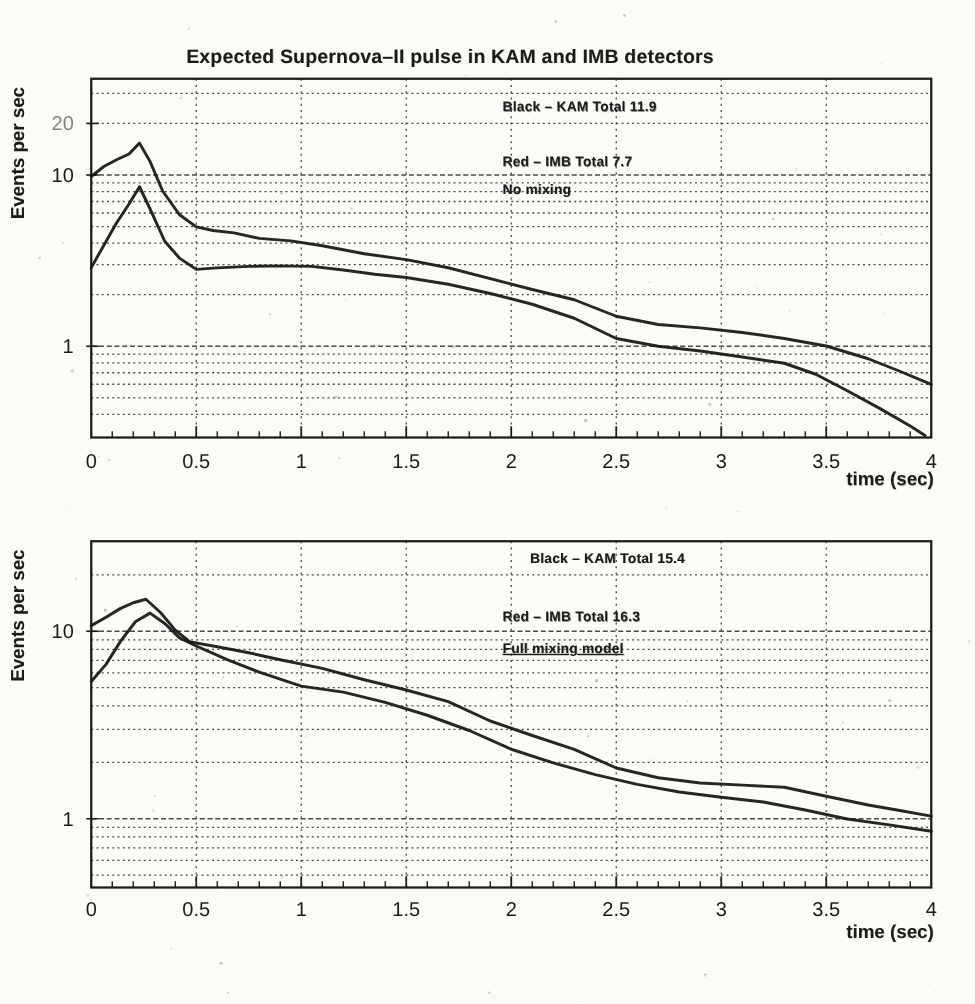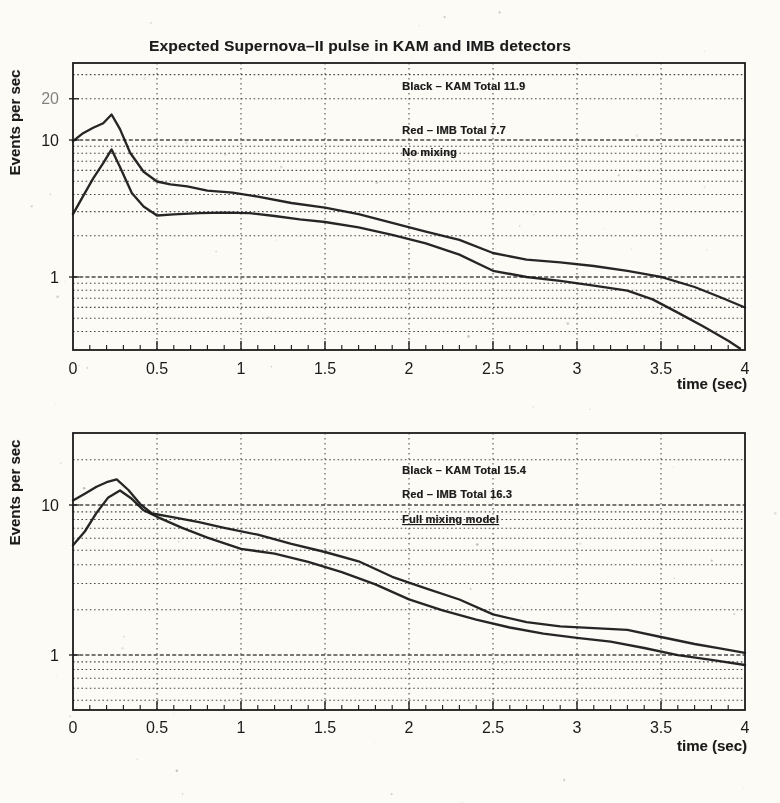--- a/index.html
+++ b/index.html
@@ -37,21 +37,21 @@
   #xlab-bottom{top:737px;}
   .ann{
     position:absolute;left:402px;
     font-size:11px;font-weight:600;letter-spacing:.2px;
     white-space:nowrap;
     text-shadow:.5px .4px 0 rgba(27,27,27,.45);
   }
   #ann-t1{top:80px;}
   #ann-t2{top:124px;}
   #ann-t3{top:146px;}
-  #ann-b1{top:464px;}
+  #ann-b1{top:441px;margin-left:22px;}
   #ann-b2{top:488px;}
   #ann-b3{top:513px;text-decoration:underline;}
   #ann-b4{top:536px;}
 </style>
 </head>
 <body>
 
 <div class="page">
 
   <svg class="canvas" id="chart-svg" width="780" height="803" viewBox="0 0 780 803">

